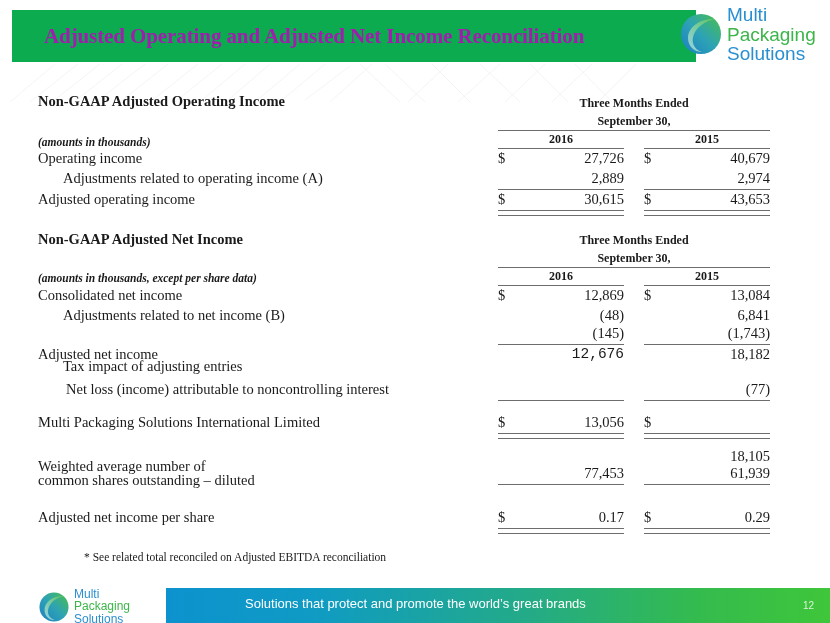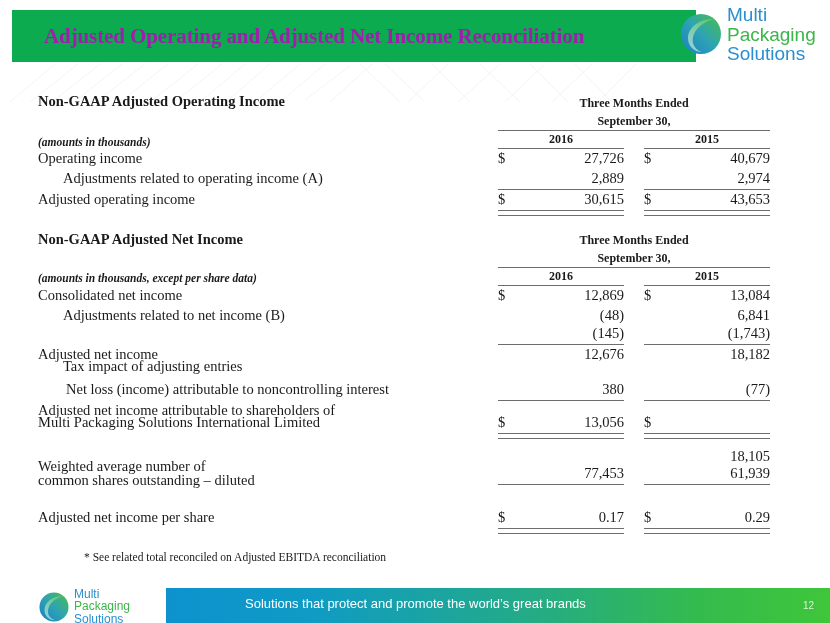--- a/index.html
+++ b/index.html
@@ -268,30 +268,28 @@
   <div class="num" style="left:498px; top:307px;">(48)</div>
   <div class="num" style="left:644px; top:307px;">6,841</div>
 
   <div class="lbl" style="left:63px; top:325px;margin-top:33px;">Tax impact of adjusting entries</div>
   <div class="num" style="left:498px; top:325px;">(145)</div>
   <div class="num" style="left:644px; top:325px;">(1,743)</div>
   <div class="rule" style="left:498px; top:344px; width:126px;"></div>
   <div class="rule" style="left:644px; top:344px; width:126px;"></div>
 
   <div class="lbl" style="left:38px; top:346px;">Adjusted net income</div>
-  <div class="num" style="left:498px; top:346px;">12,676</div>
+  <div class="num" style="left:498px; top:346px;font-family:Liberation Mono, monospace;">12,676</div>
   <div class="num" style="left:644px; top:346px;">18,182</div>
 
   <div class="lbl" style="left:38px; top:381px;margin-left:28px;">Net loss (income) attributable to noncontrolling interest</div>
-  <div class="num" style="left:498px; top:381px;">380</div>
   <div class="num" style="left:644px; top:381px;">(77)</div>
   <div class="rule" style="left:498px; top:400px; width:126px;"></div>
   <div class="rule" style="left:644px; top:400px; width:126px;"></div>
 
-  <div class="lbl" style="left:38px; top:402px;">Adjusted net income attributable to shareholders of</div>
   <div class="lbl" style="left:38px; top:414px;">Multi Packaging Solutions International Limited</div>
   <div class="cur" style="left:498px; top:414px;">$</div>
   <div class="num" style="left:498px; top:414px;">13,056</div>
   <div class="cur" style="left:644px; top:414px;">$</div>
   <div class="num" style="left:644px; top:414px;margin-top:34px;">18,105</div>
   <div class="rule dbl" style="left:498px; top:433px; width:126px;"></div>
   <div class="rule dbl" style="left:644px; top:433px; width:126px;"></div>
 
   <div class="lbl" style="left:38px; top:458px;">Weighted average number of</div>
   <div class="lbl" style="left:38px; top:472px;">common shares outstanding – diluted</div>

